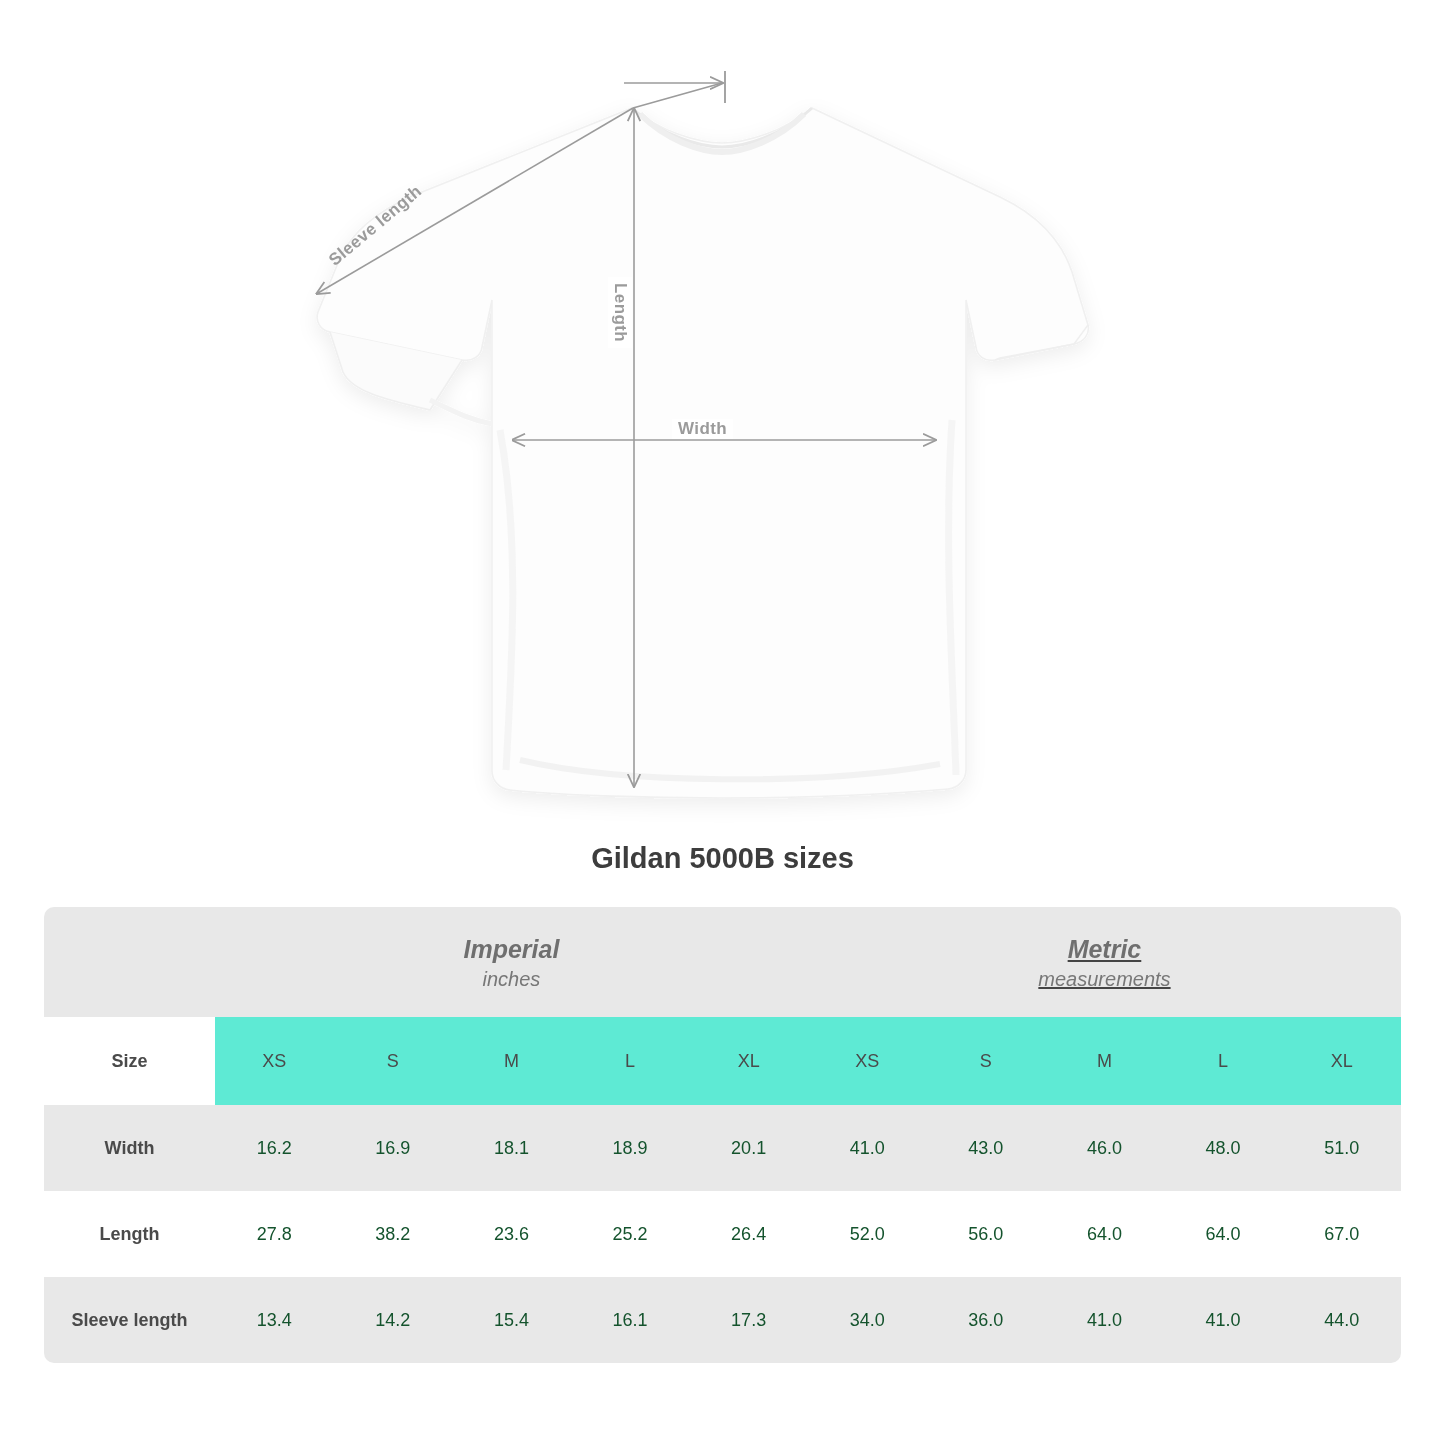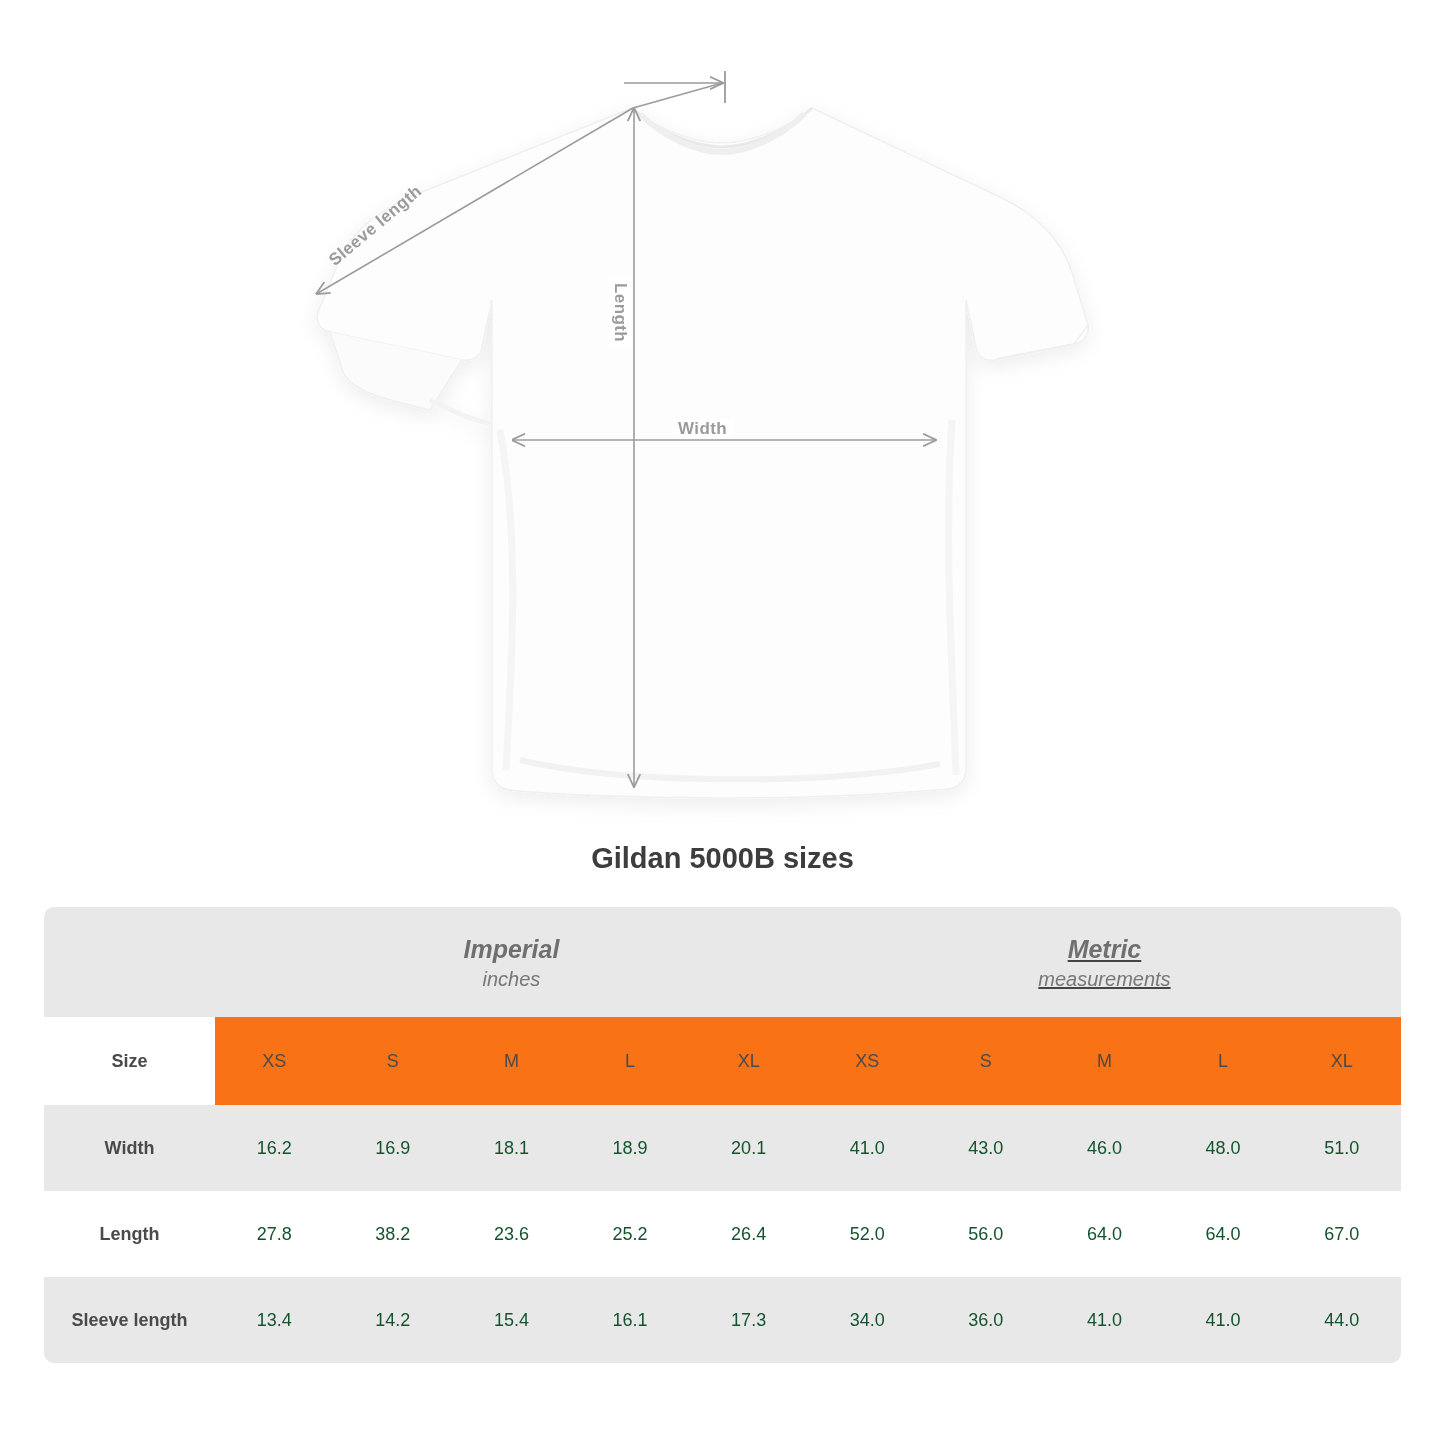--- a/index.html
+++ b/index.html
@@ -110,21 +110,21 @@
     color: #777777;
     padding-top: 4px;
   }
   .corner-cell {
     background: #e8e8e8;
   }
   tr.head-row td {
     height: 86px;
     font-size: 18px;
     color: #4a4a4a;
-    background: #f97316;
+    background: #5eead4;
   }
   tr.head-row td.row-label {
     font-weight: bold;
     background: #ffffff;
   }
   tr.data-row td {
     height: 84px;
     font-size: 18px;
     color: #14532d;
   }

